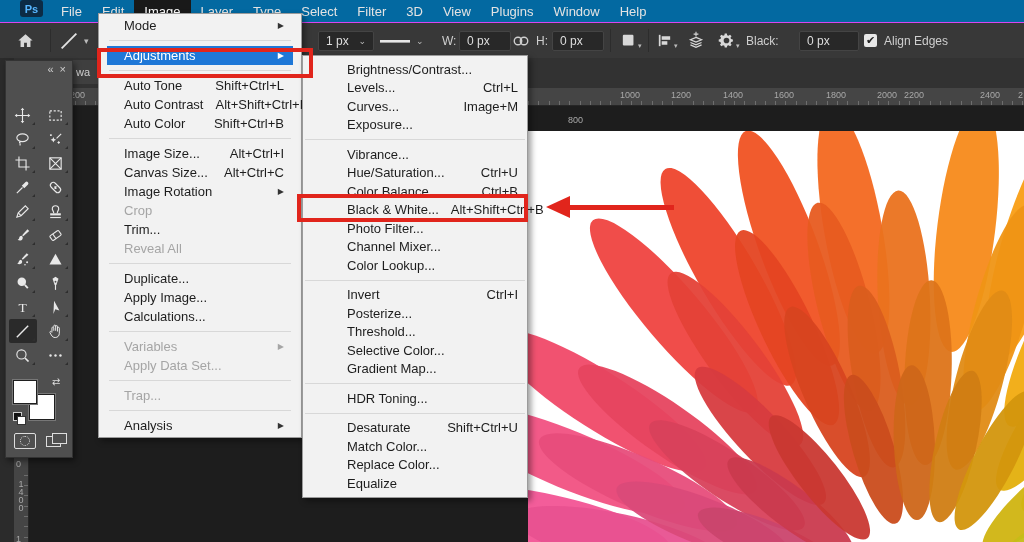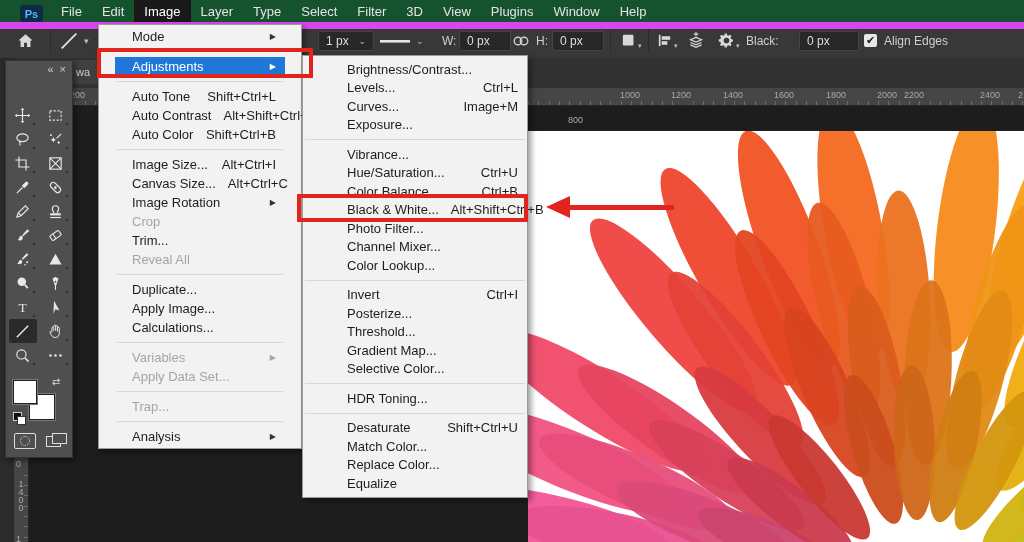--- a/index.html
+++ b/index.html
@@ -1,20 +1,20 @@
 <!DOCTYPE html>
 <html style="--hl: #1f78d7; --red: #e1251c;"><head>
 <meta charset="utf-8">
 <style>
   html,body{margin:0;padding:0;background:#000;}
   #app{position:relative;width:1024px;height:542px;overflow:hidden;
        font-family:"Liberation Sans",sans-serif;background:#1d1d1d;user-select:none;}
   
-  #menubar{position:absolute;left:0;top:0;width:1024px;height:22px;background:#14532d;
-           display:flex;align-items:flex-end;z-index:10;border-bottom:7px solid #d946ef;}
+  #menubar{position:absolute;left:0;top:0;width:1024px;height:22px;background:#0369a1;
+           display:flex;align-items:flex-start;z-index:10;border-bottom:1px solid #d946ef;}
   #ps-logo{width:23px;height:17px;margin-left:20px;background:#0c2b45;border-radius:3px;
            color:#57b6ff;font-size:11px;font-weight:bold;display:flex;align-items:center;justify-content:center;}
   .mb-item{padding:0 10px;height:22px;display:flex;align-items:center;font-size:13px;color:#e3e3e3;cursor:default;}
   .mb-item.active{background:#191919;color:#fff;}
   
   #optionsbar{position:absolute;left:0;top:23px;width:1024px;height:35px;background:#383838;z-index:9;}
   .ob{position:absolute;top:0;height:35px;display:flex;align-items:center;color:#cfcfcf;font-size:12px;}
   .vsep{position:absolute;top:6px;width:1px;height:23px;background:#2c2c2c;}
   .field{background:#282828;border:1px solid #444;border-radius:2px;color:#dedede;font-size:12px;
          height:18px;display:flex;align-items:center;padding:0 7px;}
@@ -62,21 +62,21 @@
   #qmask{position:absolute;left:8px;top:372px;width:20px;height:14px;border:1px solid #ddd;border-radius:2px;
          display:flex;align-items:center;justify-content:center;}
   #qmask i{width:8px;height:8px;border:1px dotted #ddd;border-radius:50%;}
   #screenmode{position:absolute;left:40px;top:372px;width:22px;height:14px;}
   #screenmode i{position:absolute;border:1px solid #ddd;background:#4f4f4f;}
   #screenmode .r1{left:0;top:3px;width:13px;height:9px;}
   #screenmode .r2{left:6px;top:0;width:13px;height:9px;}
   
   .menu{position:absolute;background:#f2f2f2;border:1px solid #9b9b9b;box-shadow:3px 3px 6px rgba(0,0,0,.4);
         box-sizing:border-box;font-size:13px;color:#1d1d1d;}
-  #image-menu{left:98px;top:24px;width:204px;z-index:30;padding:2px 16px;}
+  #image-menu{left:98px;top:13px;width:204px;z-index:30;padding:2px 8px;}
   #adj-menu{left:302px;top:55px;width:226px;z-index:31;padding:4px 0;}
   .mi{display:flex;align-items:center;padding:0 9px 0 17px;}
   #image-menu .mi{height:19px;}
   #adj-menu .mi{height:18.5px;padding-left:44px;}
   .mi .lab{flex:0 0 auto;}
   .mi .sc{margin-left:auto;padding-left:12px;}
   .mi .arr{margin-left:auto;font-size:8px;color:#333;}
   .mi.disabled{color:#a5a5a5;}
   .mi.disabled .arr{color:#a5a5a5;}
   .mi.hl{background:var(--hl,#1f78d7);color:#fff;}
@@ -603,24 +603,24 @@
         <span class="lab">Invert</span>
         <span class="sc">Ctrl+I</span>
       </div>
       <div class="mi">
         <span class="lab">Posterize...</span>
       </div>
       <div class="mi">
         <span class="lab">Threshold...</span>
       </div>
       <div class="mi">
+        <span class="lab">Selective Color...</span>
+      </div>
+      <div class="mi">
         <span class="lab">Gradient Map...</span>
-      </div>
-      <div class="mi">
-        <span class="lab">Selective Color...</span>
       </div>
       <div class="msep">
         <i></i>
       </div>
       <div class="mi">
         <span class="lab">HDR Toning...</span>
       </div>
       <div class="msep">
         <i></i>
       </div>

